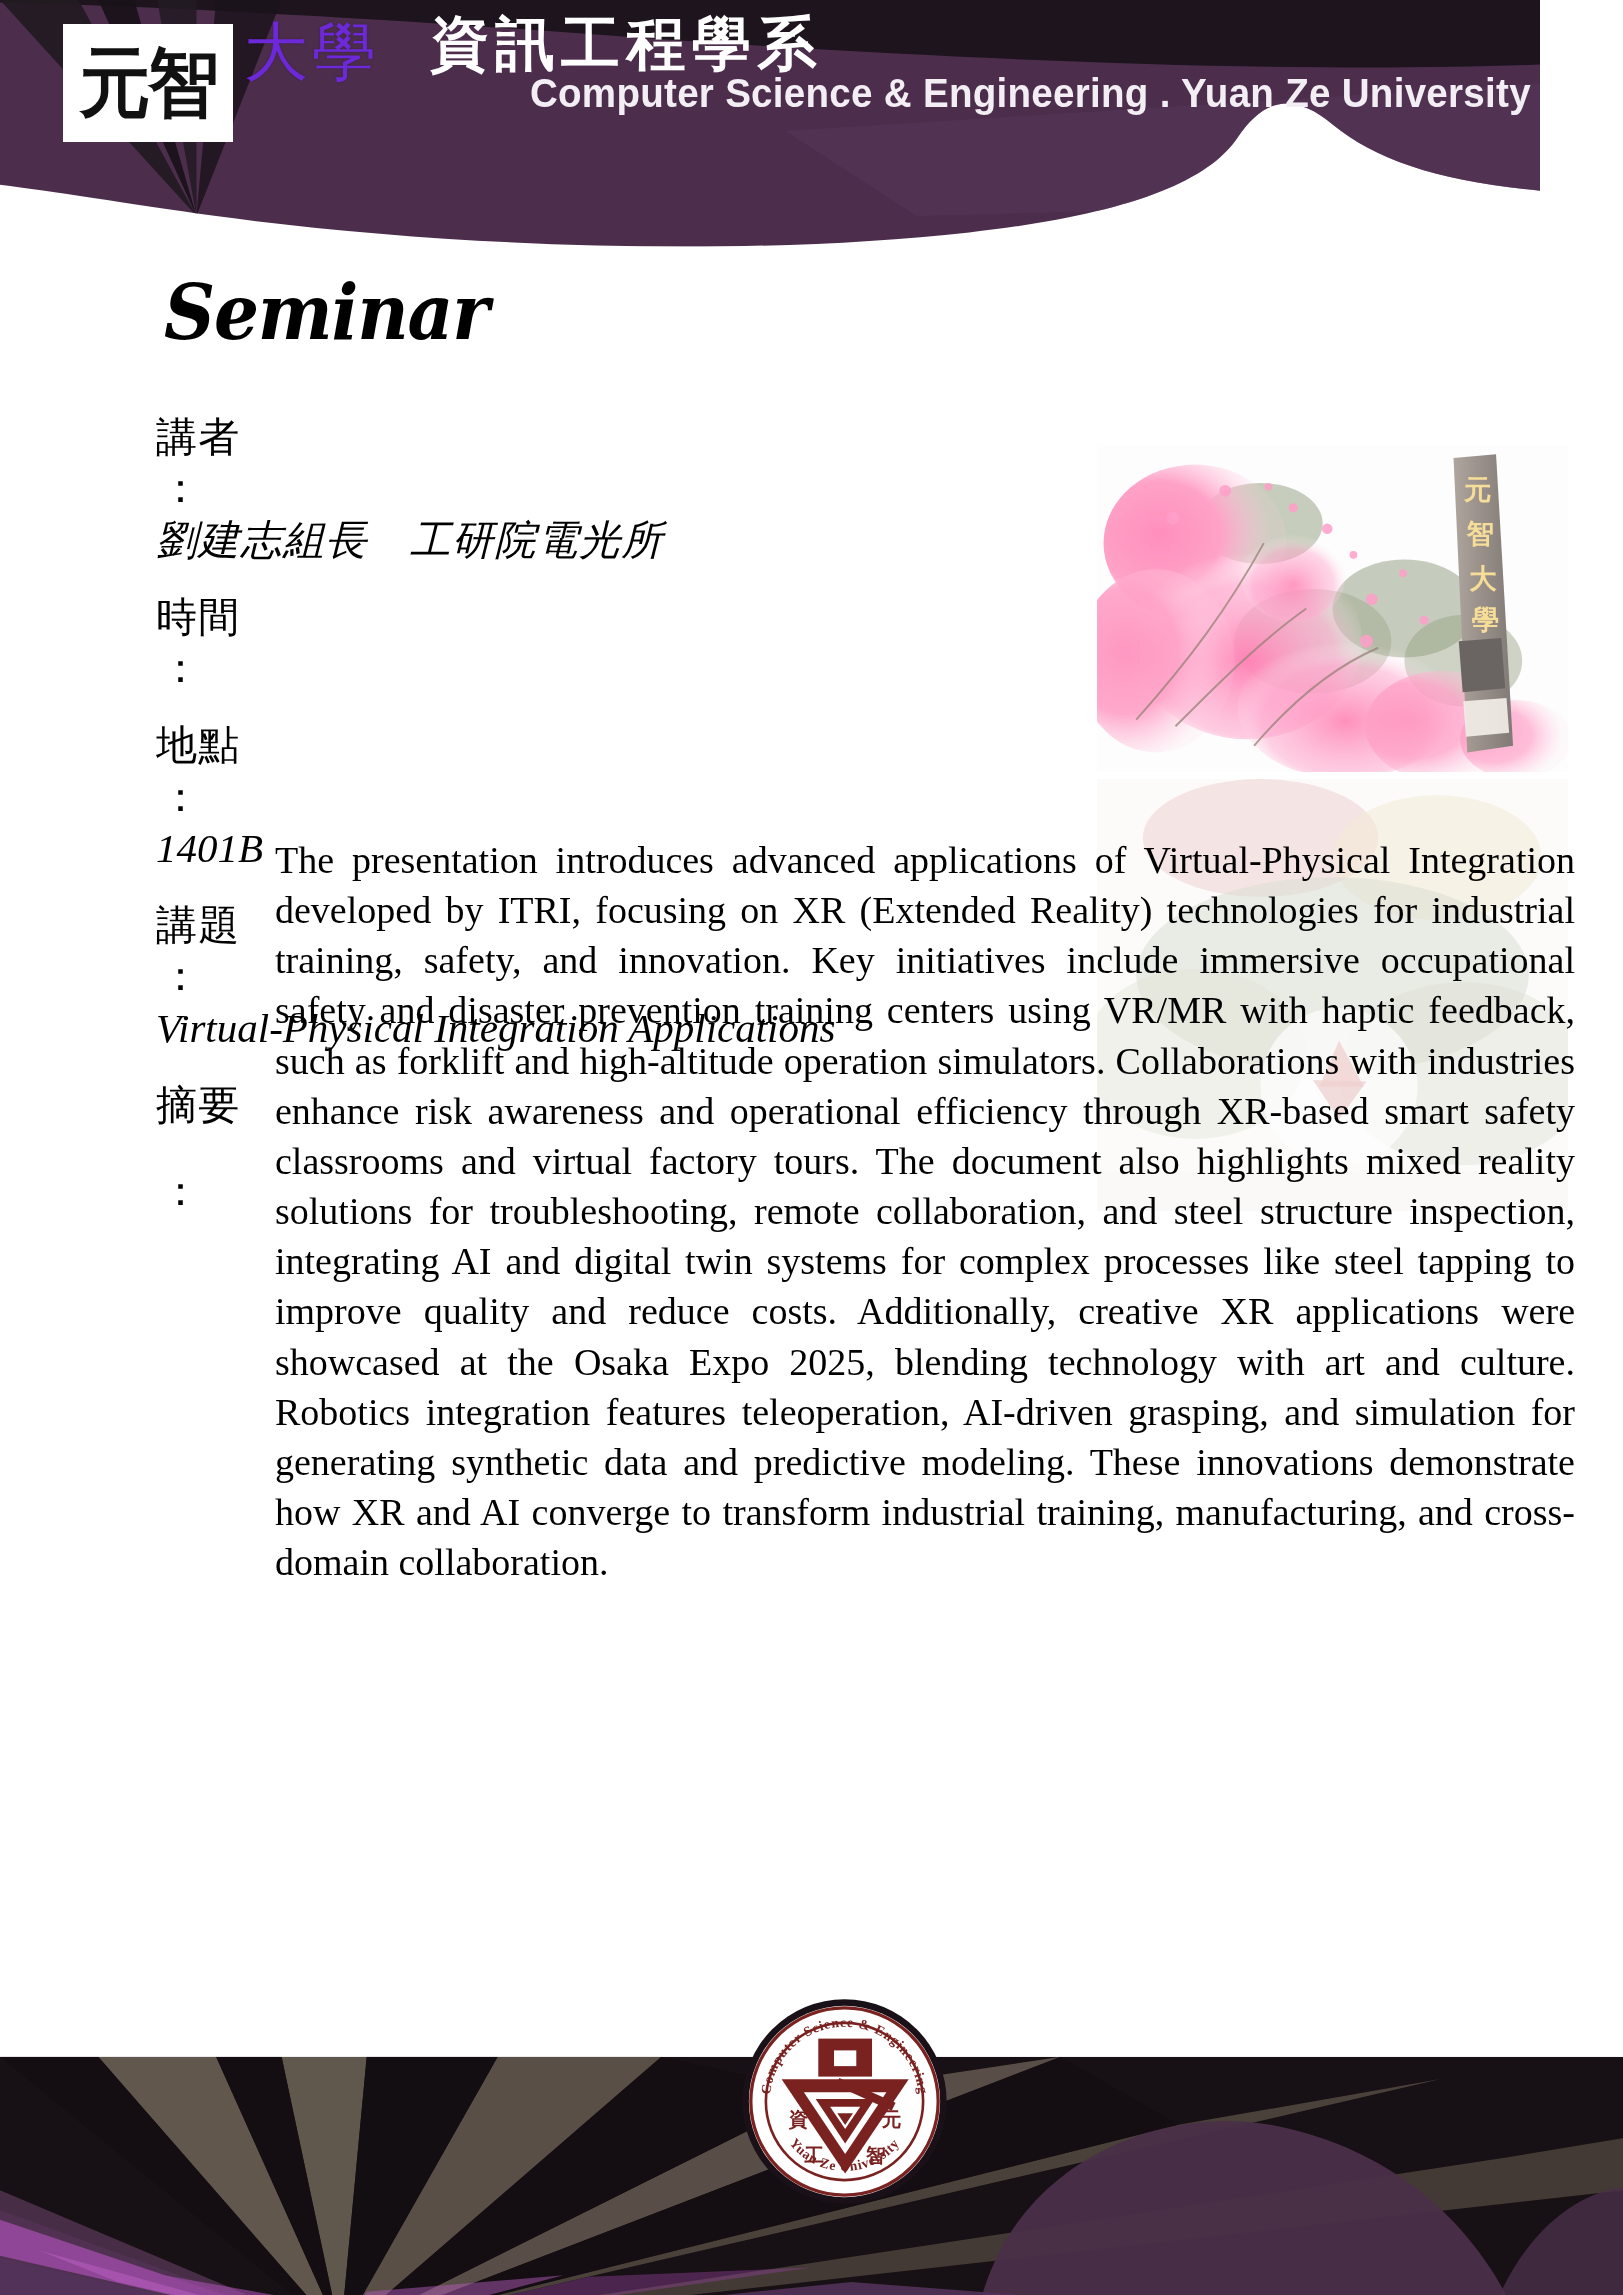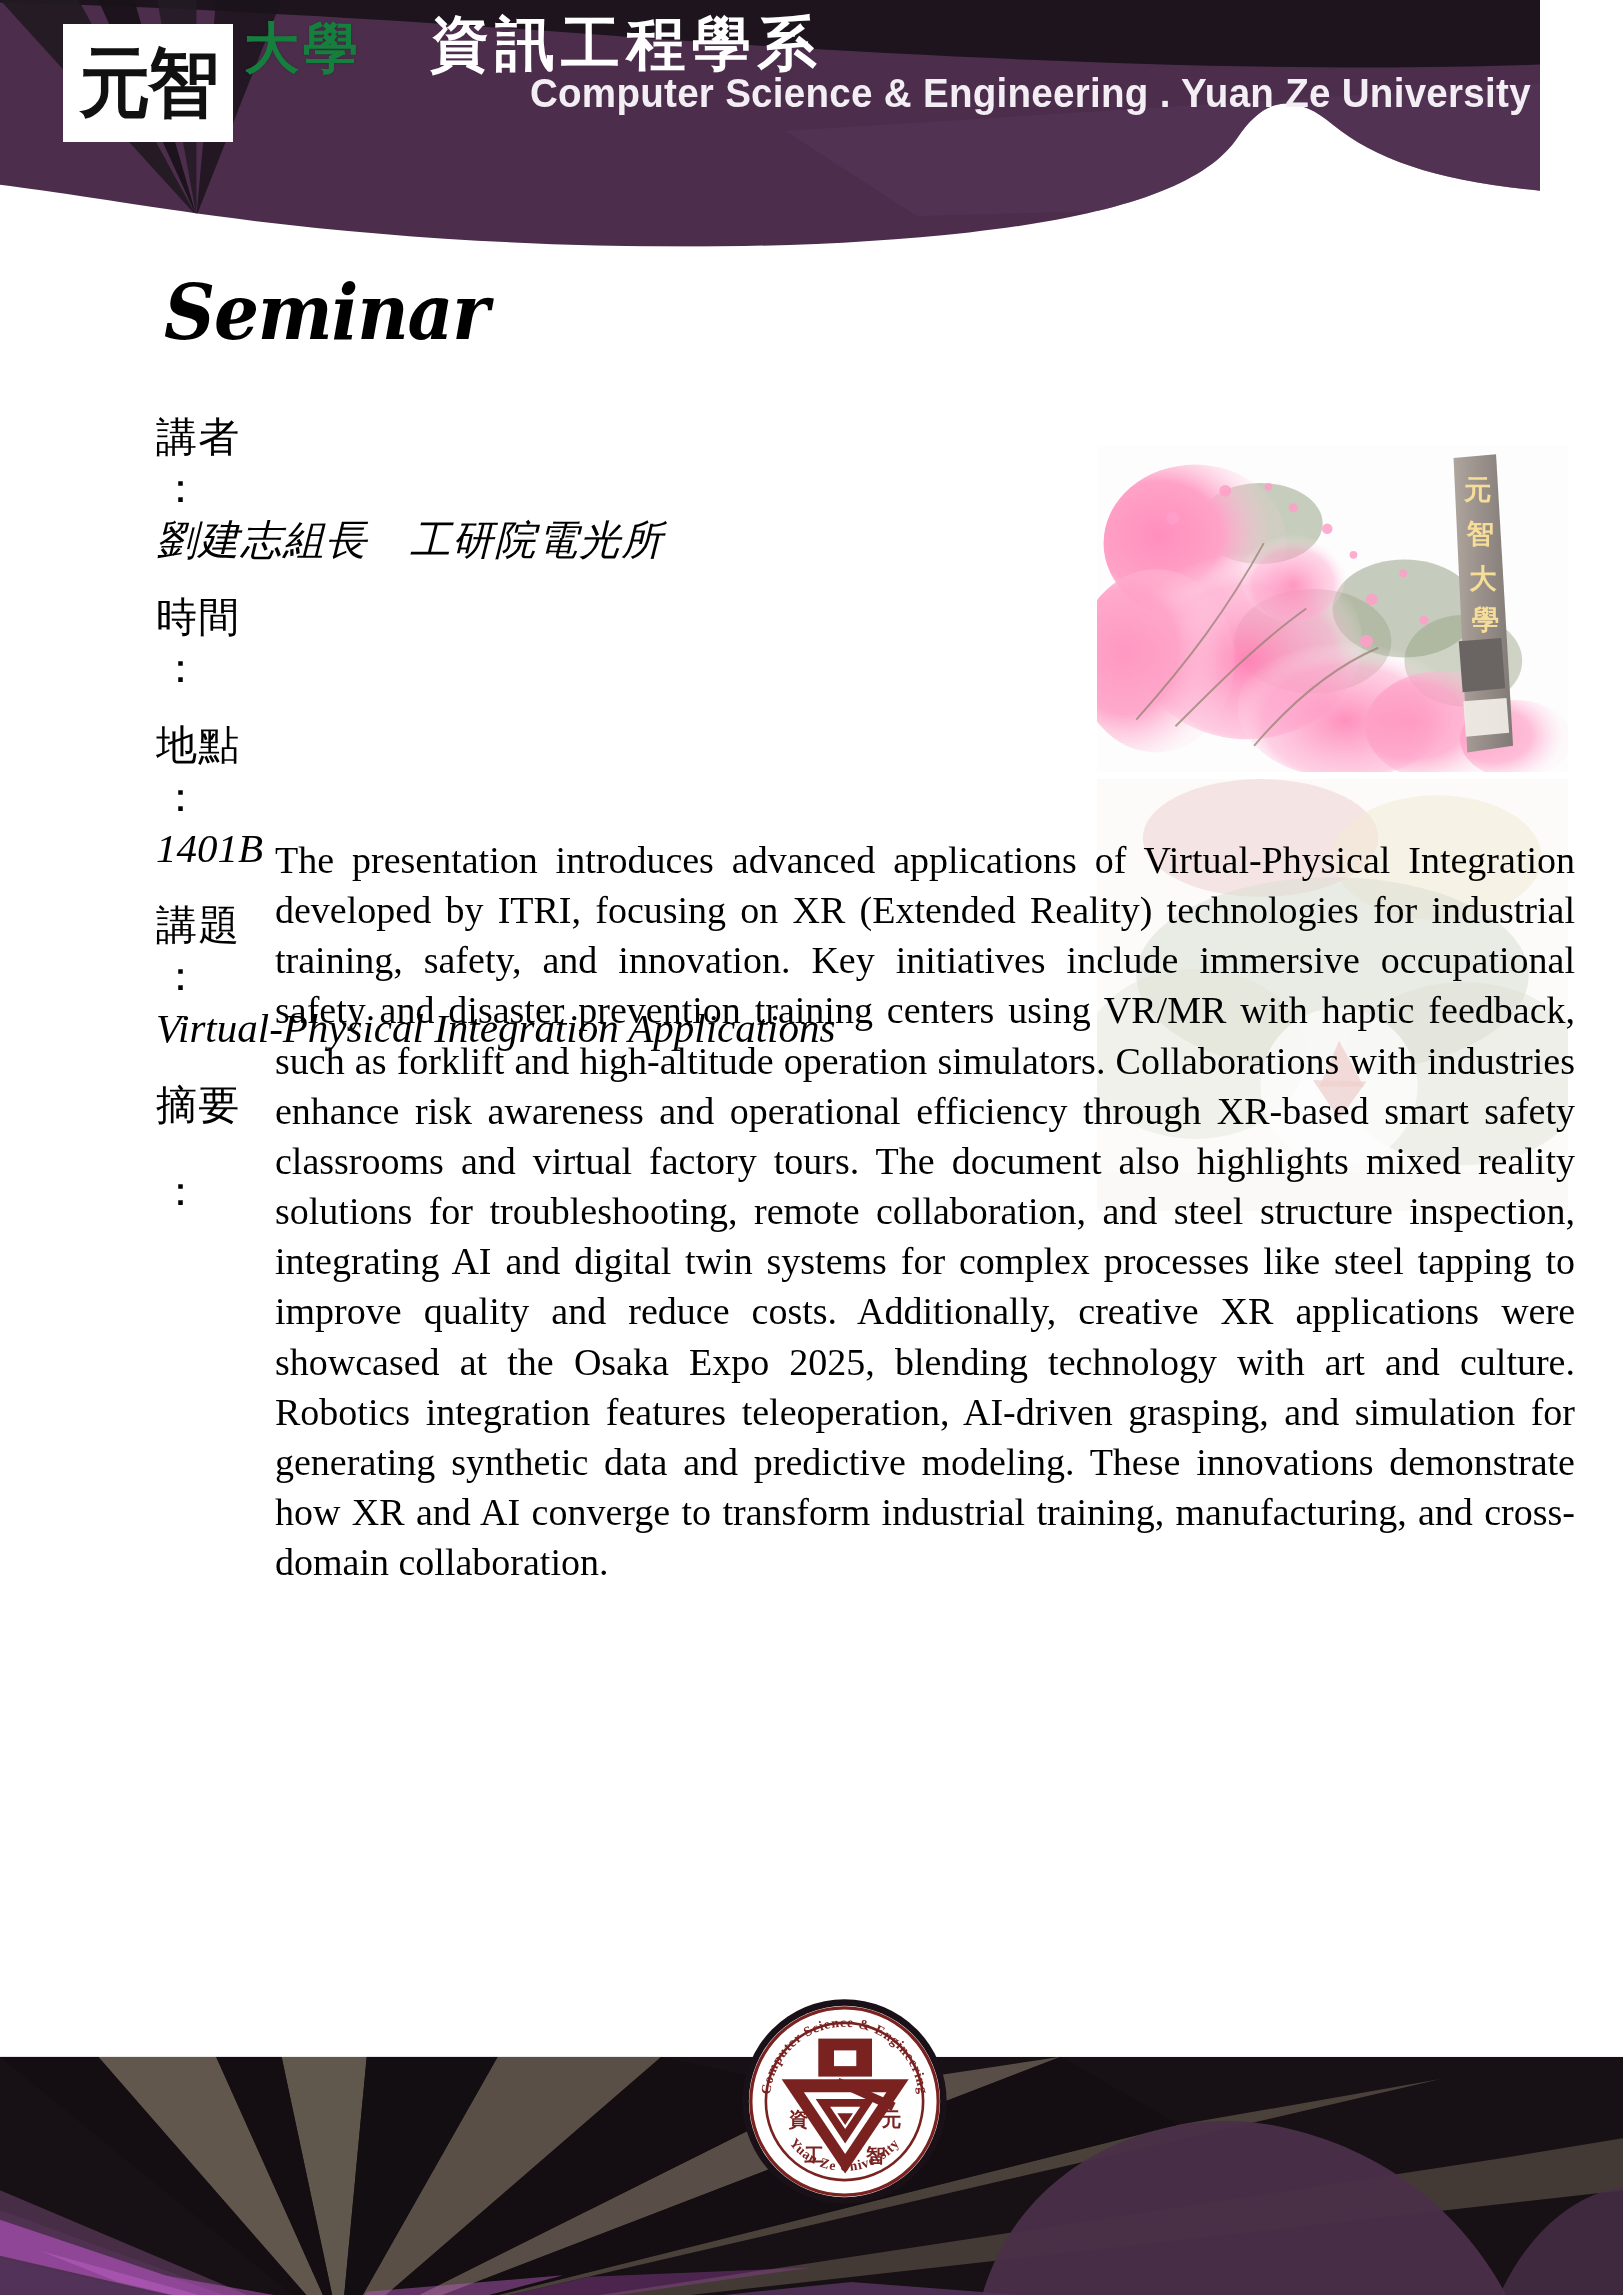--- a/index.html
+++ b/index.html
@@ -47,24 +47,24 @@
     color: #111111;
     letter-spacing: -2.6px;
     line-height: 1;
     transform: scaleY(1.08);
   }
   #logo-cn-big {
     position: absolute;
     left: 244px;
     top: 19.6px;
     font-family: "DejaVu Serif", "Liberation Serif", serif;
-    font-weight: bold;
-    font-size: 55px;
+    font-weight: normal;
+    font-size: 64px;
     line-height: 1;
-    color: #15803d;
+    color: #6d28d9;
     letter-spacing: 3.9px;
     white-space: nowrap;
     text-shadow: 0 0 2.6px rgba(0,0,0,0.25);
   }
   #logo-cn-dept {
     position: absolute;
     left: 430px;
     top: 14.4px;
     font-family: "DejaVu Serif", "Liberation Serif", serif;
     font-weight: bold;

